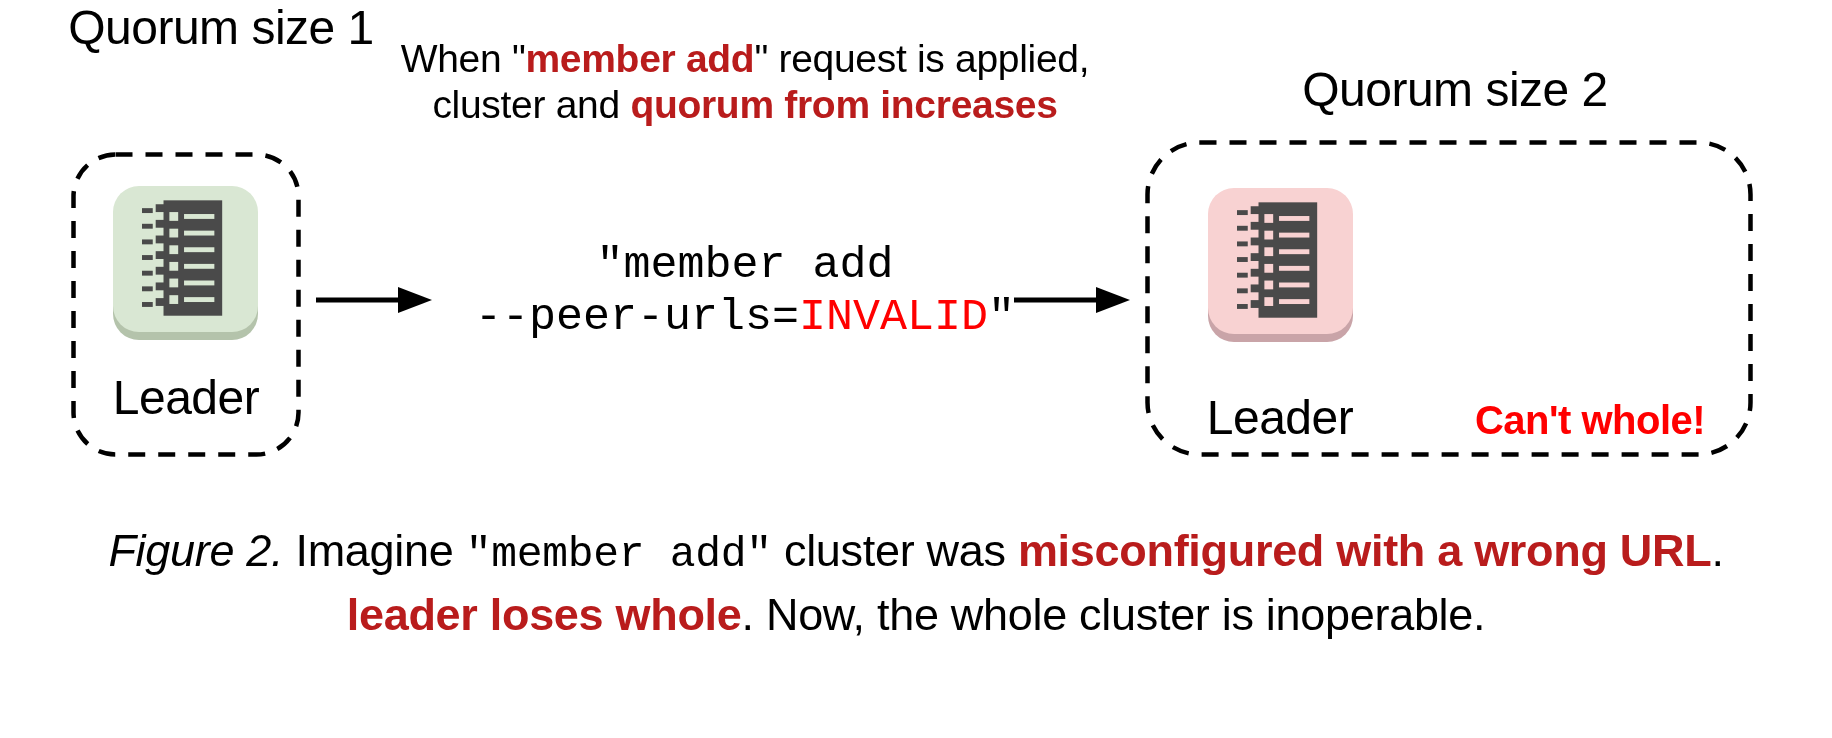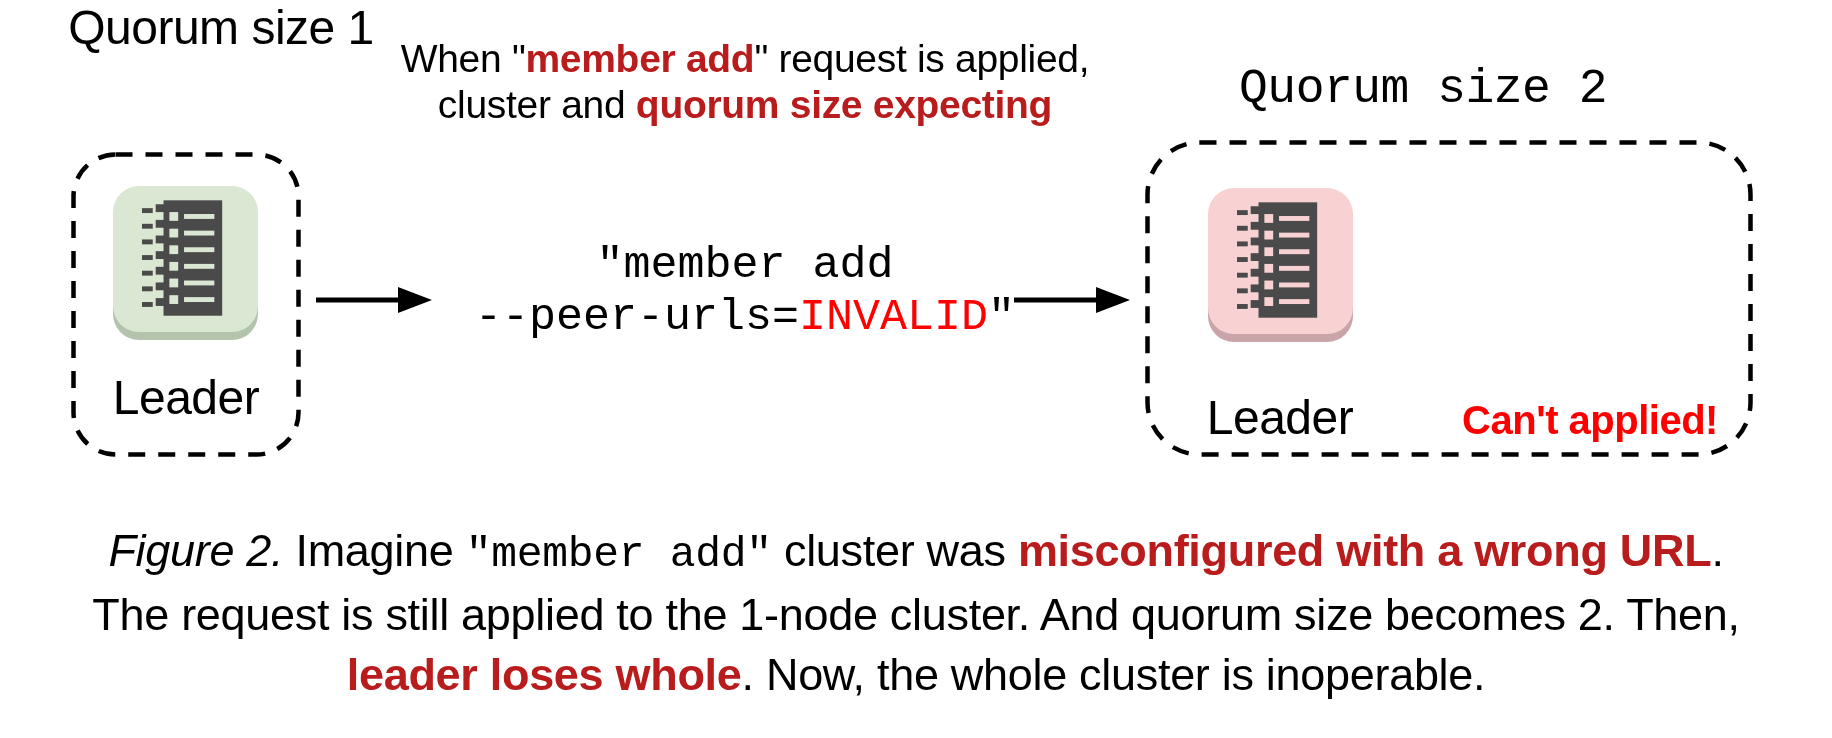--- a/index.html
+++ b/index.html
@@ -97,34 +97,34 @@
 
   <div class="abs ctr node-label nowrap" style="left:70px;top:358px;width:232px;">Leader</div>
 
   <svg class="abs" style="left:314px;top:282px;" width="120" height="36">
     <line class="arrow-line" x1="2" y1="18" x2="86" y2="18"></line>
     <polygon class="arrow-head" points="84,5 118,18 84,31"></polygon>
   </svg>
 
   <div class="abs ctr note" style="left:360px;top:36px;width:770px;">
     <div class="nowrap"><span>When "</span><span class="em-red">member add</span><span>" request is applied,</span></div>
-    <div class="nowrap"><span>cluster and </span><span class="em-red">quorum size expecting</span></div>
+    <div class="nowrap"><span>cluster and </span><span class="em-red">quorum from increases</span></div>
   </div>
 
   <div class="abs ctr command" style="left:360px;top:240px;width:770px;">
     <div class="nowrap">"member add</div>
     <div class="nowrap"><span>--peer-urls=</span><span class="bright-red">INVALID</span><span>"</span></div>
   </div>
 
   <svg class="abs" style="left:1012px;top:282px;" width="120" height="36">
     <line class="arrow-line" x1="2" y1="18" x2="86" y2="18"></line>
     <polygon class="arrow-head" points="84,5 118,18 84,31"></polygon>
   </svg>
 
-  <div class="abs ctr cluster-title nowrap" style="left:1082px;top:62px;width:620px;font-family:Liberation Mono, monospace;">Quorum size 2</div>
+  <div class="abs ctr cluster-title nowrap" style="left:1114px;top:62px;width:620px;">Quorum size 2</div>
 
   <svg class="abs" style="left:1144px;top:139px;" width="610" height="320">
     <rect class="dashed-rect" x="3.5" y="3.5" width="603" height="312" rx="52" stroke-dasharray="17 13"></rect>
   </svg>
 
   <div class="abs tile tile-pink" style="left:1208px;top:188px;">
     <svg width="88" height="120" viewBox="0 0 90 120">
       <g class="glyph-dark">
         <rect x="22" y="0" width="60" height="118"></rect>
         <rect x="14" y="4" width="9" height="8"></rect>
@@ -155,21 +155,20 @@
           <rect x="43" y="82" width="31" height="5"></rect>
         <rect x="28" y="97" width="9" height="9"></rect>
           <rect x="43" y="99" width="31" height="5"></rect>
       </g>
     </svg>
   </div>
 
   <div class="abs ctr node-label nowrap" style="left:1145px;top:378px;width:270px;">Leader</div>
 
 
-  <div class="abs ctr warning nowrap" style="left:1415px;top:398px;width:350px;">Can't applied!</div>
+  <div class="abs ctr warning nowrap" style="left:1415px;top:398px;width:350px;">Can't whole!</div>
 
   <div class="abs ctr caption" style="left:0;top:521px;width:1832px;">
     <div class="nowrap"><span class="i">Figure 2.</span><span> Imagine </span><span class="code">"member add"</span><span> cluster was </span><span class="em-red">misconfigured with a wrong URL</span><span>.</span></div>
-    <div class="nowrap">The request is still applied to the 1-node cluster. And quorum size becomes 2. Then,</div>
     <div class="nowrap"><span class="em-red">leader loses whole</span><span>. Now, the whole cluster is inoperable.</span></div>
   </div>
 
 </div>
 
 </body></html>

